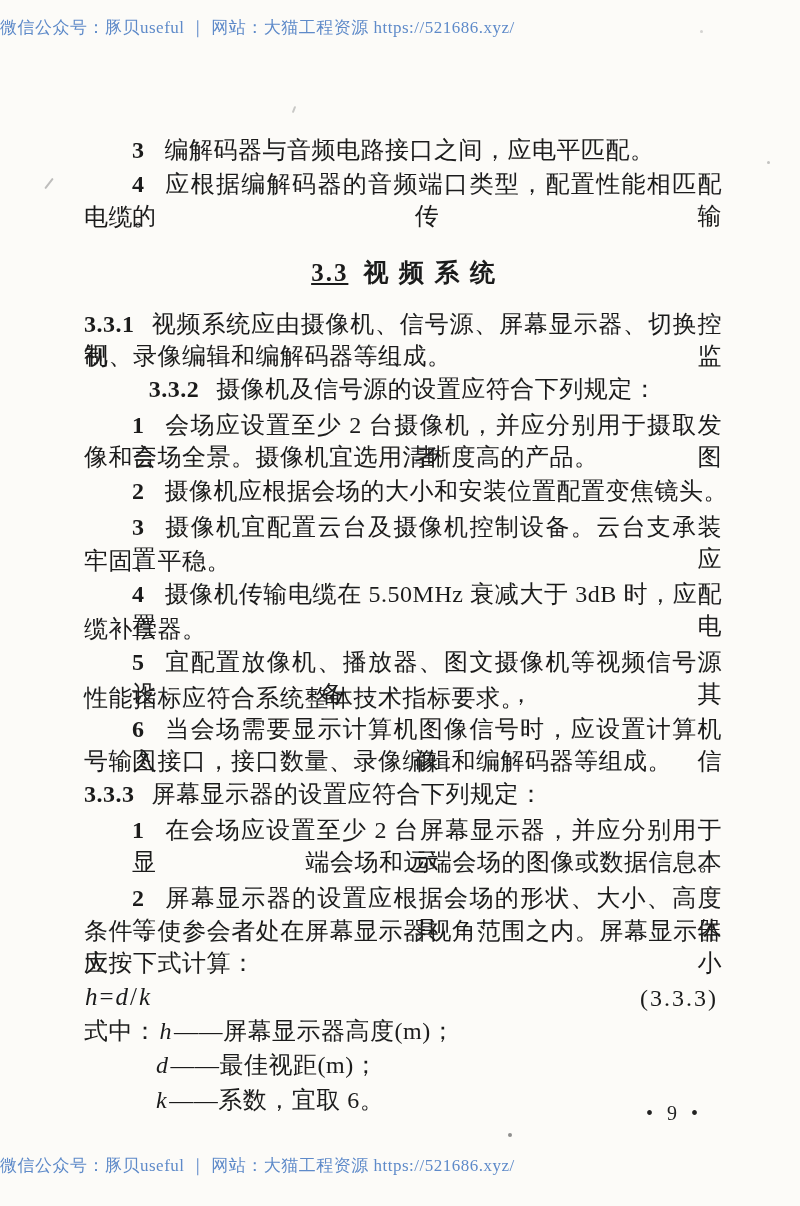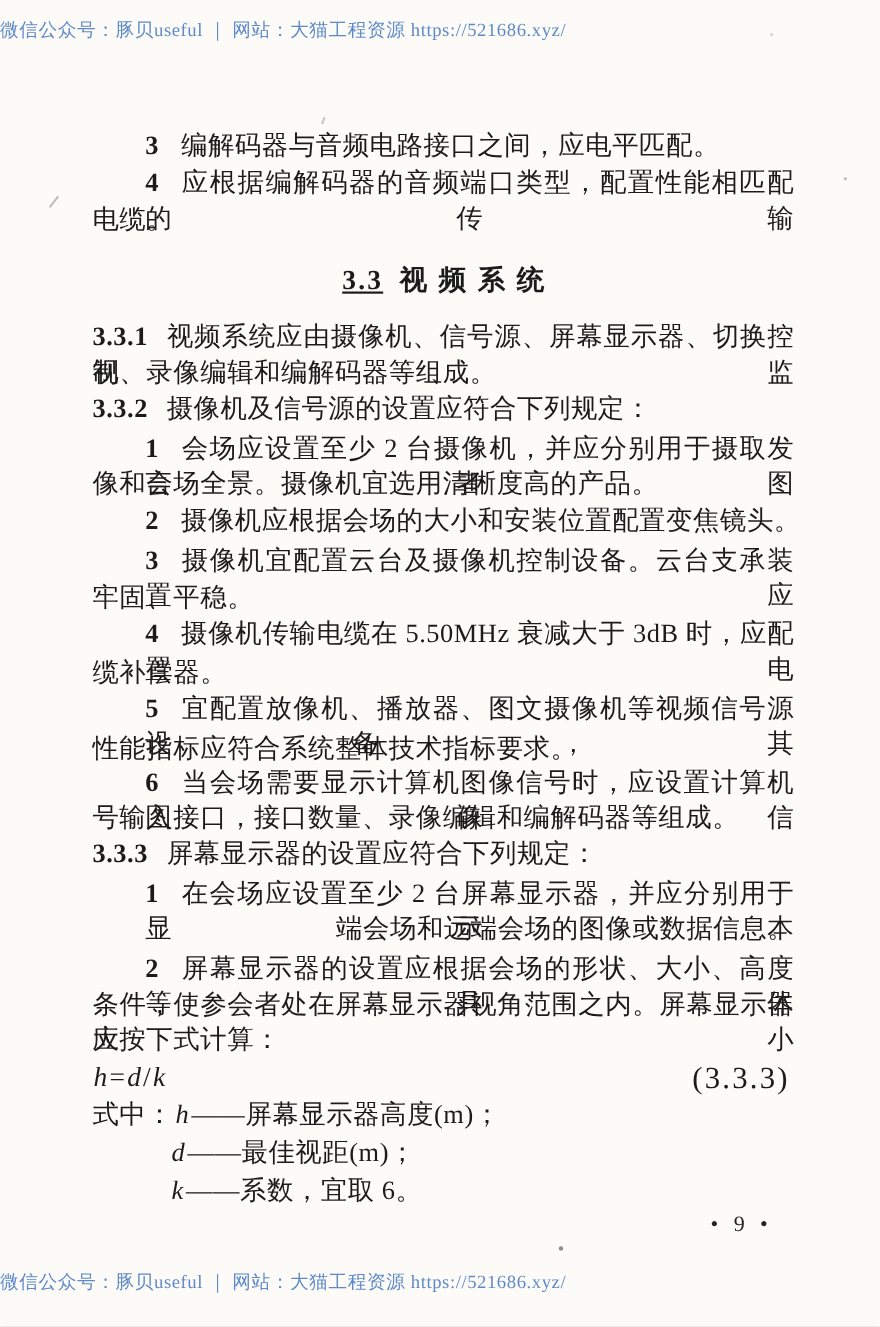--- a/index.html
+++ b/index.html
@@ -25,31 +25,32 @@
   }
   .wm-header{top:16px;}
   .wm-footer{top:1154px;}
   
   .ln{
     position:absolute;left:84px;width:638px;
     font-size:24px;line-height:32px;
     letter-spacing:.5px;
     white-space:nowrap;
     overflow:visible;
+    margin-top:17px;
   }
   .full{white-space:normal;text-align:justify;text-align-last:justify;}
   .item{padding-left:48px;width:590px;}
   .num{font-weight:bold;margin-right:20px;}
   .clause .num{margin-right:17px;}
   .heading{text-align:center;text-align-last:center;font-weight:bold;font-size:25px;}
   .heading .hnum{margin-right:15px;letter-spacing:2px;text-decoration:underline;}
   .heading .htxt{letter-spacing:.42em;margin-right:-.42em;}
   .formula .feq{display:block;font-size:25px;letter-spacing:1px;}
   .formula i{font-style:italic;padding:0 1px;}
-  .formula .eqno{position:absolute;right:4px;top:1px;font-size:28px;letter-spacing:2px;}
+  .formula .eqno{position:absolute;right:4px;top:1px;font-size:24px;letter-spacing:2px;}
   .where2{padding-left:70px;}
   .var{font-style:italic;padding:0 2px;}
   
   .pageno{
     position:absolute;left:84px;top:1102px;width:638px;
     box-sizing:border-box;padding-right:24px;
     text-align:right;
     font-size:20px;
     word-spacing:9px;
     color:#222;
@@ -64,21 +65,21 @@
 
   <div class="wm wm-header">微信公众号：豚贝useful ｜ 网站：大猫工程资源 https://521686.xyz/</div>
 
   <div id="content">
       <div class="ln item" style="top: 117px;"><span class="num">3</span><span>编解码器与音频电路接口之间，应电平匹配。</span></div>
       <div class="ln item full" style="top: 151px;"><span class="num">4</span><span>应根据编解码器的音频端口类型，配置性能相匹配的传输</span></div>
       <div class="ln cont" style="top: 184px;"><span>电缆。</span></div>
       <div class="ln heading" style="top: 240px;"><span class="hnum">3.3</span><span class="htxt">视频系统</span></div>
       <div class="ln clause full" style="top: 291px;"><span class="num">3.3.1</span><span>视频系统应由摄像机、信号源、屏幕显示器、切换控制、监</span></div>
       <div class="ln cont" style="top: 323px;"><span>视、录像编辑和编解码器等组成。</span></div>
-      <div class="ln clause" style="top: 356px;"><span class="num">3.3.2</span><span>摄像机及信号源的设置应符合下列规定：</span></div>
+      <div class="ln clause" style="top: 356px; text-align: center;"><span class="num">3.3.2</span><span>摄像机及信号源的设置应符合下列规定：</span></div>
       <div class="ln item full" style="top: 392px;"><span class="num">1</span><span>会场应设置至少 2 台摄像机，并应分别用于摄取发言者图</span></div>
       <div class="ln cont" style="top: 424px;"><span>像和会场全景。摄像机宜选用清晰度高的产品。</span></div>
       <div class="ln item" style="top: 458px;"><span class="num">2</span><span>摄像机应根据会场的大小和安装位置配置变焦镜头。</span></div>
       <div class="ln item full" style="top: 494px;"><span class="num">3</span><span>摄像机宜配置云台及摄像机控制设备。云台支承装置应</span></div>
       <div class="ln cont" style="top: 528px;"><span>牢固、平稳。</span></div>
       <div class="ln item full" style="top: 561px;"><span class="num">4</span><span>摄像机传输电缆在 5.50MHz 衰减大于 3dB 时，应配置电</span></div>
       <div class="ln cont" style="top: 596px;"><span>缆补偿器。</span></div>
       <div class="ln item full" style="top: 629px;"><span class="num">5</span><span>宜配置放像机、播放器、图文摄像机等视频信号源设备，其</span></div>
       <div class="ln cont" style="top: 665px;"><span>性能指标应符合系统整体技术指标要求。</span></div>
       <div class="ln item full" style="top: 696px;"><span class="num">6</span><span>当会场需要显示计算机图像信号时，应设置计算机图像信</span></div>

